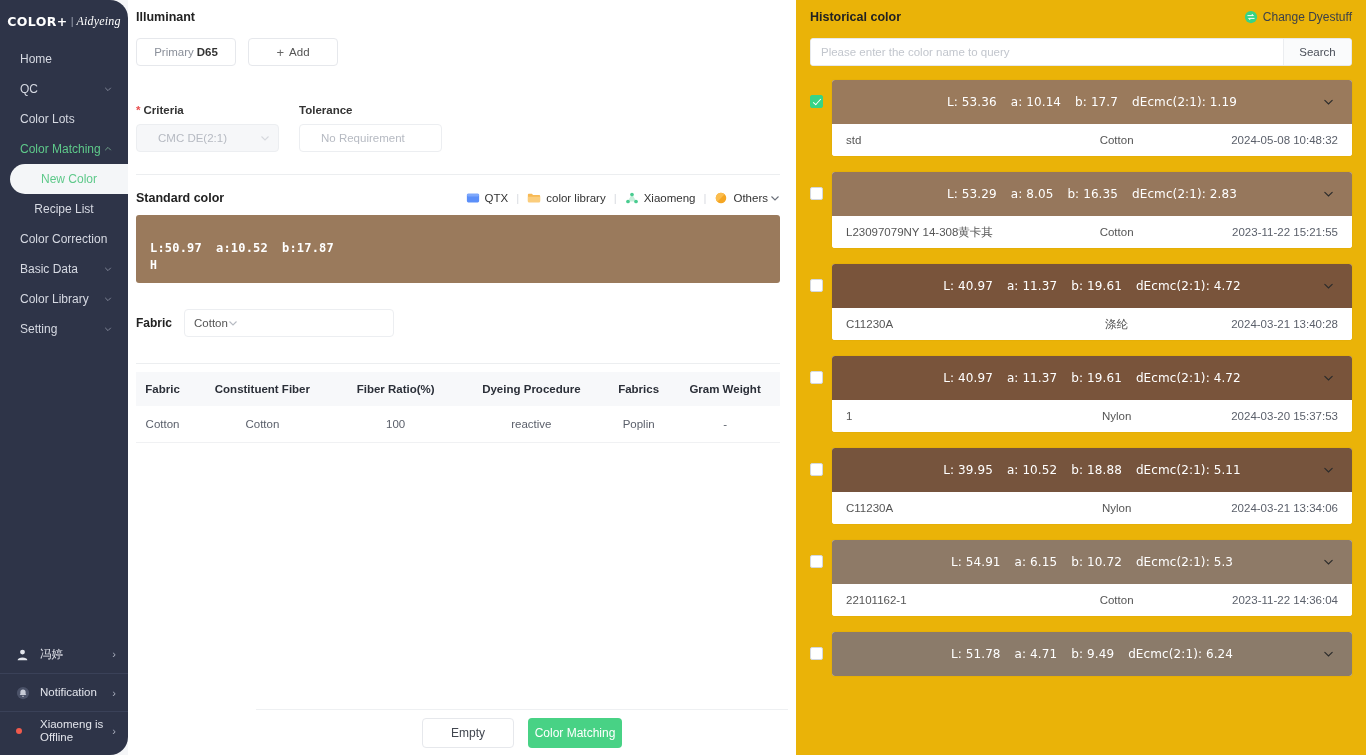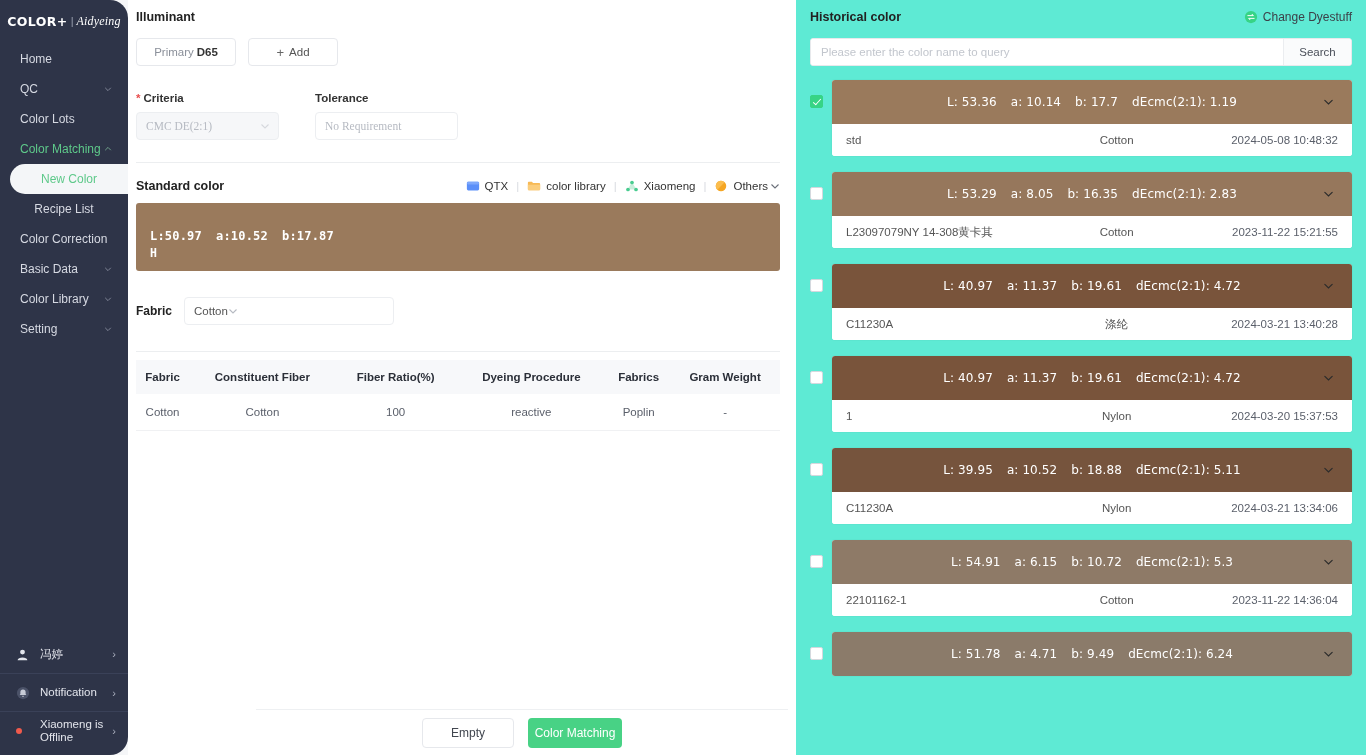--- a/index.html
+++ b/index.html
@@ -78,30 +78,29 @@
   .illum-row { display: flex; gap: 12px; margin-top: 14px; }
   .chip {
     width: 100px; height: 28px; border: 1px solid #e6e8ec; border-radius: 4px;
     display: flex; align-items: center; justify-content: center;
     font-size: 11.5px; color: #8a8f99; background: #fff; cursor: pointer;
   }
   .chip b { color: #333; font-weight: bold; margin-left: 3px; }
   .chip.add { width: 90px; color: #555; }
   .chip.add .plus { font-size: 13px; margin-right: 5px; color: #666; }
 
-  .field-row { display: flex; gap: 36px; margin-top: 26px; }
+  .field-row { display: flex; gap: 20px; margin-top: 38px; }
   .field { display: flex; flex-direction: column; }
   .field-label { font-size: 11.5px; color: #333; font-weight: bold; margin-bottom: 8px; }
   .field-label .req { color: #e84c4c; margin-right: 3px; }
   .sel {
     width: 143px; height: 28px; border: 1px solid #eceef1; border-radius: 4px;
-    display: flex; align-items: center; padding: 0 9px;
+    display: flex; align-items: center; padding: 0 21px;
     font-size: 11.5px; color: #b6bac2; background: #f6f7f9; position: relative;
     cursor: pointer;
-    font-family: Liberation Serif, serif;
   }
   .sel.plain { background: #fff; width: 143px; }
   .sel .cv { position: absolute; right: 8px; opacity: .5; }
 
   .divider { height: 1px; background: #eceef0; margin: 22px 0 0 0; }
 
   .std-head { display: flex; align-items: center; margin-top: 16px; gap: 21px; }
   .std-sources { margin-left: auto; display: flex; align-items: center; font-size: 11.5px; color: #333; }
   .src { display: flex; align-items: center; cursor: pointer; }
   .src .lbl { margin-left: 5px; }
@@ -138,21 +137,21 @@
     height: 34px; text-align: center; border: none;
   }
   table.tbl td {
     font-size: 11.5px; color: #5a5f6a; height: 36px; text-align: center;
     border-bottom: 1px solid #f0f1f3;
   }
 
   
   .right-pane {
     position: absolute; right: 0; top: 0; width: 570px; height: 755px;
-    background: #5eead4; padding: 10px 14px 0 14px;
+    background: #eab308; padding: 10px 14px 0 14px;
   }
   .rp-head { display: flex; align-items: center; }
   .rp-title { font-size: 12.5px; font-weight: bold; color: #222; }
   .change-dye {
     margin-left: auto; display: flex; align-items: center;
     font-size: 12px; color: #3c4149; cursor: pointer;
   }
   .change-dye .lbl { margin-left: 5px; }
 
   .search-bar {

